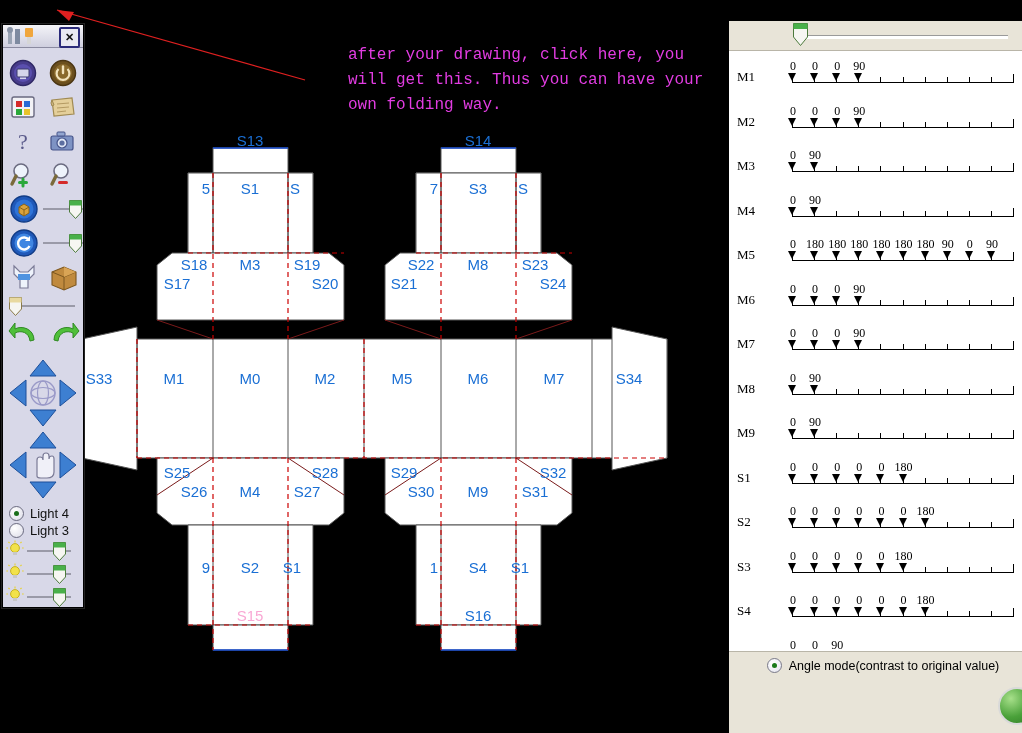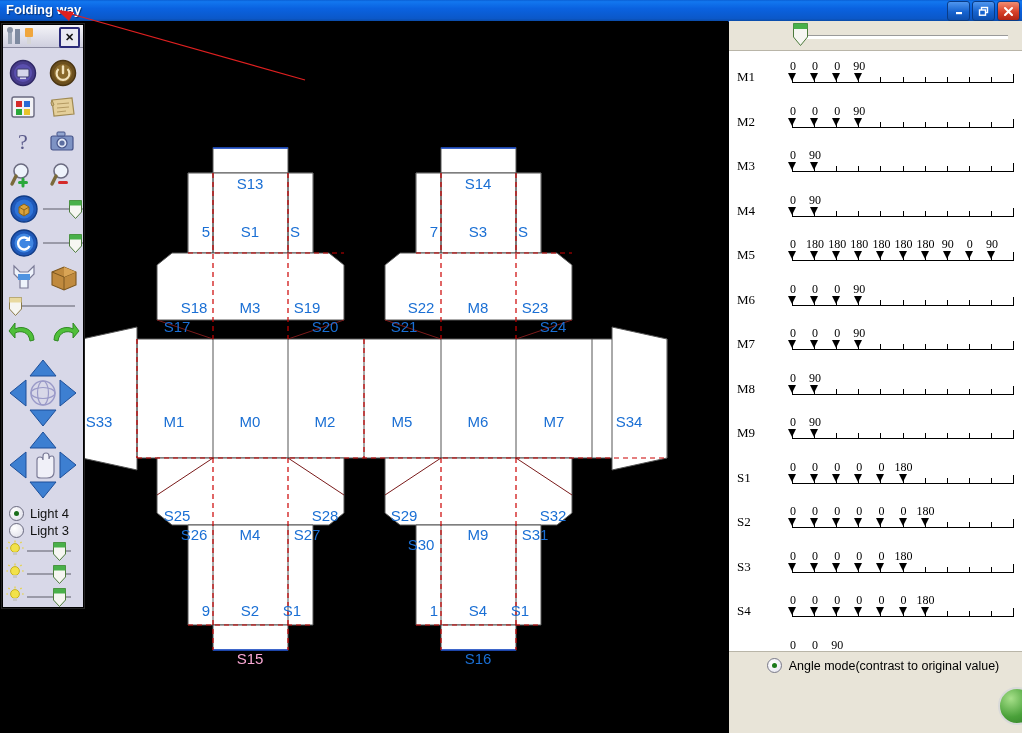--- a/index.html
+++ b/index.html
@@ -87,48 +87,27 @@
     background:radial-gradient(circle at 35% 32%,#fff,#e4e4ee);display:flex;align-items:center;justify-content:center;}
   .rradio .dot{width:5px;height:5px;border-radius:50%;background:#1a7a1a;}
   .modelbl{font-size:12.5px;color:#000;font-family:"Liberation Sans",sans-serif;}
 
   .greenorb{position:absolute;right:-14px;bottom:8px;width:34px;height:34px;border-radius:50%;
     background:radial-gradient(circle at 32% 28%,#a7e08a,#4aa13a 55%,#2f7a25);
     border:2px solid #d9d9d9;}
 
   
   .nlabel{position:absolute;color:#1a6fd4;font-family:"Liberation Sans",sans-serif;
-    font-size:15px;transform:translate(-50%,-50%);white-space:nowrap;margin-top:43px;}
+    font-size:15px;transform:translate(-50%,-50%);white-space:nowrap;}
 </style>
 </head>
 <body>
 
 <div id="app">
 
-  <div class="titlebar">
-    <div class="title-text">Folding way</div>
-    <div class="winbtns">
-      <div class="wbtn min">
-        <svg width="10" height="10" viewBox="0 0 10 10">
-            <rect x="2" y="6" width="6" height="2.2" fill="#fff"></rect>
-          </svg>
-      </div>
-      <div class="wbtn max">
-        <svg width="11" height="11" viewBox="0 0 11 11">
-          <rect x="3.5" y="1.5" width="6" height="5" fill="none" stroke="#fff" stroke-width="1.4"></rect>
-          <rect x="1.5" y="4" width="6" height="5.2" fill="#1663cf" stroke="#fff" stroke-width="1.4"></rect>
-        </svg>
-      </div>
-      <div class="wbtn close">
-        <svg width="11" height="11" viewBox="0 0 11 11">
-          <path d="M2 2 L9 9 M9 2 L2 9" stroke="#fff" stroke-width="2.1" stroke-linecap="round"></path>
-        </svg>
-      </div>
-    </div>
-  </div>
 
   <div class="canvas">
 
     
     <svg width="728" height="712" viewBox="0 0 728 712">
       <g fill="#ffffff" stroke="#555555" stroke-width="1">
 
         <rect x="213" y="127" width="75" height="25"></rect>
         <rect x="441" y="127" width="75" height="25"></rect>
 
@@ -205,20 +184,21 @@
         <line x1="344" y1="299" x2="288" y2="318"></line>
         <line x1="385" y1="299" x2="441" y2="318"></line>
         <line x1="572" y1="299" x2="516" y2="318"></line>
         <line x1="157" y1="474" x2="213" y2="437"></line>
         <line x1="344" y1="474" x2="288" y2="437"></line>
         <line x1="385" y1="474" x2="441" y2="437"></line>
         <line x1="572" y1="474" x2="516" y2="437"></line>
       </g>
     </svg>
 
+    <div class="annot">after your drawing, click here, you will get this. Thus you can have your own folding way.</div>
     <div id="net-labels">
         <div class="nlabel" style="left: 250px; top: 119px; color: rgb(26, 111, 212);">S13</div>
         <div class="nlabel" style="left: 478px; top: 119px; color: rgb(26, 111, 212);">S14</div>
         <div class="nlabel" style="left: 250px; top: 167px; color: rgb(26, 111, 212);">S1</div>
         <div class="nlabel" style="left: 478px; top: 167px; color: rgb(26, 111, 212);">S3</div>
         <div class="nlabel" style="left: 206px; top: 167px; color: rgb(26, 111, 212);">5</div>
         <div class="nlabel" style="left: 295px; top: 167px; color: rgb(26, 111, 212);">S</div>
         <div class="nlabel" style="left: 434px; top: 167px; color: rgb(26, 111, 212);">7</div>
         <div class="nlabel" style="left: 523px; top: 167px; color: rgb(26, 111, 212);">S</div>
         <div class="nlabel" style="left: 250px; top: 243px; color: rgb(26, 111, 212);">M3</div>
@@ -239,21 +219,21 @@
         <div class="nlabel" style="left: 478px; top: 357px; color: rgb(26, 111, 212);">M6</div>
         <div class="nlabel" style="left: 554px; top: 357px; color: rgb(26, 111, 212);">M7</div>
         <div class="nlabel" style="left: 629px; top: 357px; color: rgb(26, 111, 212);">S34</div>
         <div class="nlabel" style="left: 177px; top: 451px; color: rgb(26, 111, 212);">S25</div>
         <div class="nlabel" style="left: 325px; top: 451px; color: rgb(26, 111, 212);">S28</div>
         <div class="nlabel" style="left: 404px; top: 451px; color: rgb(26, 111, 212);">S29</div>
         <div class="nlabel" style="left: 553px; top: 451px; color: rgb(26, 111, 212);">S32</div>
         <div class="nlabel" style="left: 194px; top: 470px; color: rgb(26, 111, 212);">S26</div>
         <div class="nlabel" style="left: 250px; top: 470px; color: rgb(26, 111, 212);">M4</div>
         <div class="nlabel" style="left: 307px; top: 470px; color: rgb(26, 111, 212);">S27</div>
-        <div class="nlabel" style="left: 421px; top: 480px; color: rgb(26, 111, 212);">S30</div>
+        <div class="nlabel" style="left: 421px; top: 470px; color: rgb(26, 111, 212);">S30</div>
         <div class="nlabel" style="left: 478px; top: 470px; color: rgb(26, 111, 212);">M9</div>
         <div class="nlabel" style="left: 535px; top: 470px; color: rgb(26, 111, 212);">S31</div>
         <div class="nlabel" style="left: 206px; top: 546px; color: rgb(26, 111, 212);">9</div>
         <div class="nlabel" style="left: 250px; top: 546px; color: rgb(26, 111, 212);">S2</div>
         <div class="nlabel" style="left: 292px; top: 546px; color: rgb(26, 111, 212);">S1</div>
         <div class="nlabel" style="left: 434px; top: 546px; color: rgb(26, 111, 212);">1</div>
         <div class="nlabel" style="left: 478px; top: 546px; color: rgb(26, 111, 212);">S4</div>
         <div class="nlabel" style="left: 520px; top: 546px; color: rgb(26, 111, 212);">S1</div>
         <div class="nlabel" style="left: 250px; top: 594px; color: #f9a8d4;">S15</div>
         <div class="nlabel" style="left: 478px; top: 594px; color: rgb(26, 111, 212);">S16</div>

